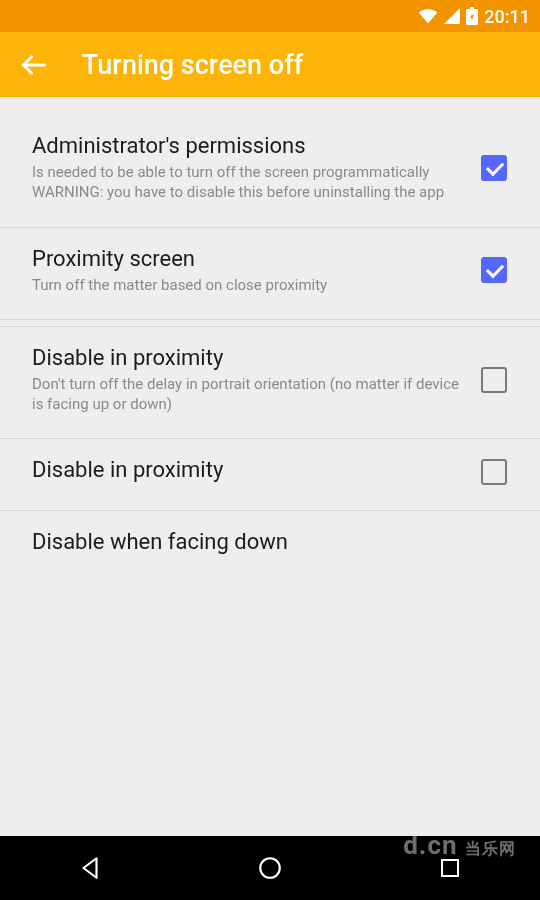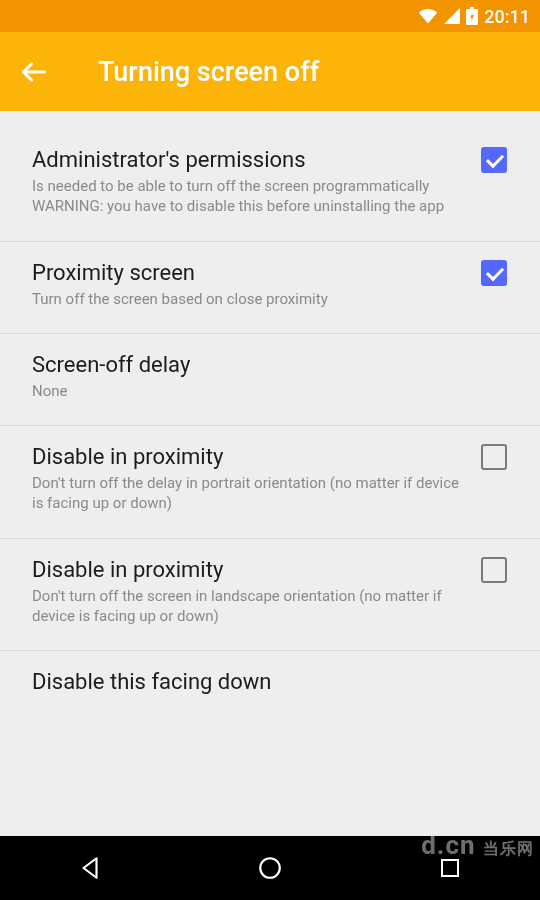--- a/index.html
+++ b/index.html
@@ -4,41 +4,41 @@
 <style>
   * { margin: 0; padding: 0; box-sizing: border-box; }
   html, body { width: 540px; height: 900px; overflow: hidden; font-family: Roboto, "Helvetica Neue", Arial, sans-serif; }
   .screen { width: 540px; height: 900px; display: flex; flex-direction: column; background: #be185d; position: relative; }
 
   
   .status-bar { height: 32px; background: #f29400; display: flex; align-items: center; justify-content: flex-end; padding: 0 10px; gap: 6px; color: #ffffff; font-size: 18px; font-weight: 500; }
   .status-icons { display: flex; align-items: center; gap: 4px; }
 
   
-  .app-bar { height: 79px; background: #fbb407; display: flex; align-items: center; padding: 0 20px; gap: 50px; }
+  .app-bar { height: 65px; background: #fbb407; display: flex; align-items: center; padding: 0 20px; gap: 34px; }
   .app-title { color: #ffffff; font-size: 27px; font-weight: 500; }
   .back-icon { width: 28px; height: 28px; }
 
   
   .content { flex: 1; overflow-y: hidden; background: #eeeeee; padding-top: 24px; }
-  .setting-item { padding: 12px 24px 18px 32px; display: flex; align-items: flex-start; gap: 12px; }
+  .setting-item { padding: 12px 24px 18px 32px; display: flex; align-items: center; gap: 12px; }
   .setting-text { flex: 1; }
   .setting-title { font-size: 22px; color: #1c1c1c; margin-bottom: 4px; }
   .setting-desc { font-size: 15px; color: #8a8a8a; line-height: 1.35; }
   .checkbox-slot { width: 44px; display: flex; justify-content: center; }
   .divider { height: 1px; background: #d8d8d8; margin: 6px 0 6px 0; }
 
   .checkbox { width: 26px; height: 26px; border: 2px solid #7a7a7a; border-radius: 3px; position: relative; }
   .checkbox.checked { background: #5468ff; border-color: #5468ff; }
   .checkbox.checked::after { content: ""; position: absolute; left: 7px; top: 2px; width: 7px; height: 13px; border: solid #fff; border-width: 0 3px 3px 0; transform: rotate(44deg); }
 
   
   .nav-bar { height: 64px; background: #000000; display: flex; align-items: center; justify-content: space-around; }
   .nav-btn { width: 90px; display: flex; justify-content: center; }
-  .watermark { position: absolute; right: 6px; bottom: 40px; color: rgba(200,200,200,0.55); font-size: 26px; font-weight: 700; letter-spacing: 1px; pointer-events: none; }
+  .watermark { position: absolute; right: 24px; bottom: 40px; color: rgba(200,200,200,0.55); font-size: 26px; font-weight: 700; letter-spacing: 1px; pointer-events: none; }
   .watermark small { font-size: 16px; }
 </style>
 </head>
 <body>
 
 <div class="screen">
 
   <div class="status-bar">
     <span class="status-icons">
       <svg width="20" height="16" viewBox="0 0 24 18">
@@ -80,62 +80,54 @@
       </div>
       <div class="checkbox-slot">
           <div class="checkbox checked"></div>
         </div>
     </div>
     <div class="divider"></div>
 
     <div class="setting-item">
       <div class="setting-text">
         <div class="setting-title">Proximity screen</div>
-        <div class="setting-desc">Turn off the screen based on close proximity</div>
+        <div class="setting-desc">Turn off the matter based on close proximity</div>
       </div>
       <div class="checkbox-slot">
           <div class="checkbox checked"></div>
         </div>
     </div>
     <div class="divider"></div>
 
-    <div class="setting-item">
-      <div class="setting-text">
-        <div class="setting-title">Screen-off delay</div>
-        <div class="setting-desc">None</div>
-      </div>
-      <div class="checkbox-slot"></div>
-    </div>
     <div class="divider"></div>
 
     <div class="setting-item">
       <div class="setting-text">
         <div class="setting-title">Disable in proximity</div>
         <div class="setting-desc">Don't turn off the delay in portrait orientation (no matter if device is facing up or down)</div>
       </div>
       <div class="checkbox-slot">
           <div class="checkbox"></div>
         </div>
     </div>
     <div class="divider"></div>
 
     <div class="setting-item">
       <div class="setting-text">
         <div class="setting-title">Disable in proximity</div>
-        <div class="setting-desc">Don't turn off the screen in landscape orientation (no matter if device is facing up or down)</div>
       </div>
       <div class="checkbox-slot">
           <div class="checkbox"></div>
         </div>
     </div>
     <div class="divider"></div>
 
     <div class="setting-item" style="padding-bottom:0">
       <div class="setting-text">
-        <div class="setting-title">Disable this facing down</div>
+        <div class="setting-title">Disable when facing down</div>
       </div>
       <div class="checkbox-slot"></div>
     </div>
 
   </div>
 
   <div class="nav-bar">
     <div class="nav-btn">
       <svg width="26" height="26" viewBox="0 0 24 24" fill="none" stroke="#fff" stroke-width="2">
           <path d="M18 3 L6 12 L18 21 Z" stroke-linejoin="round"></path>

